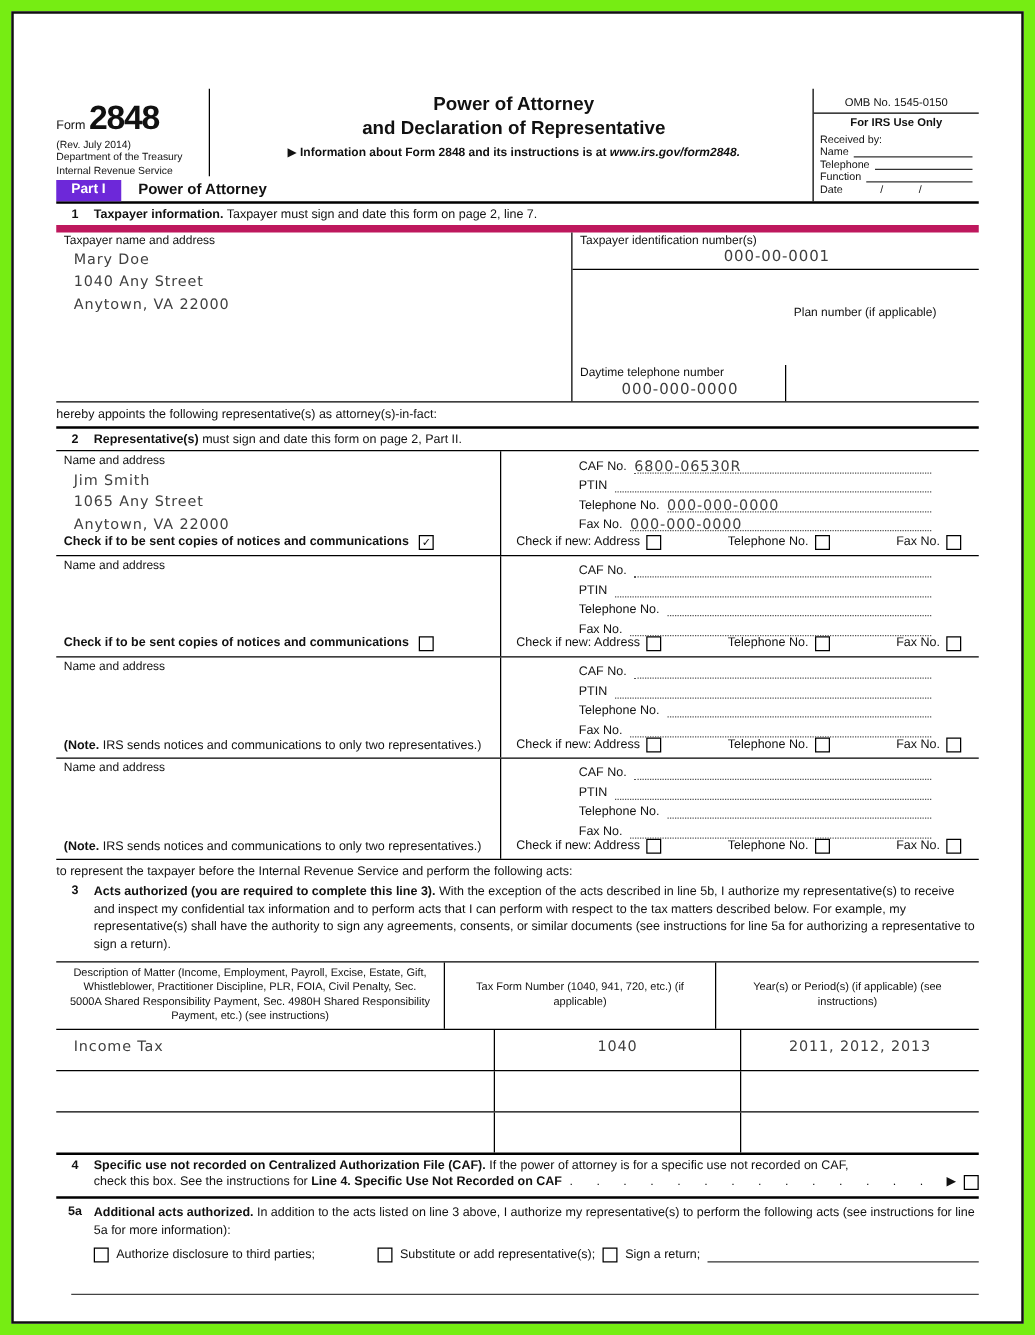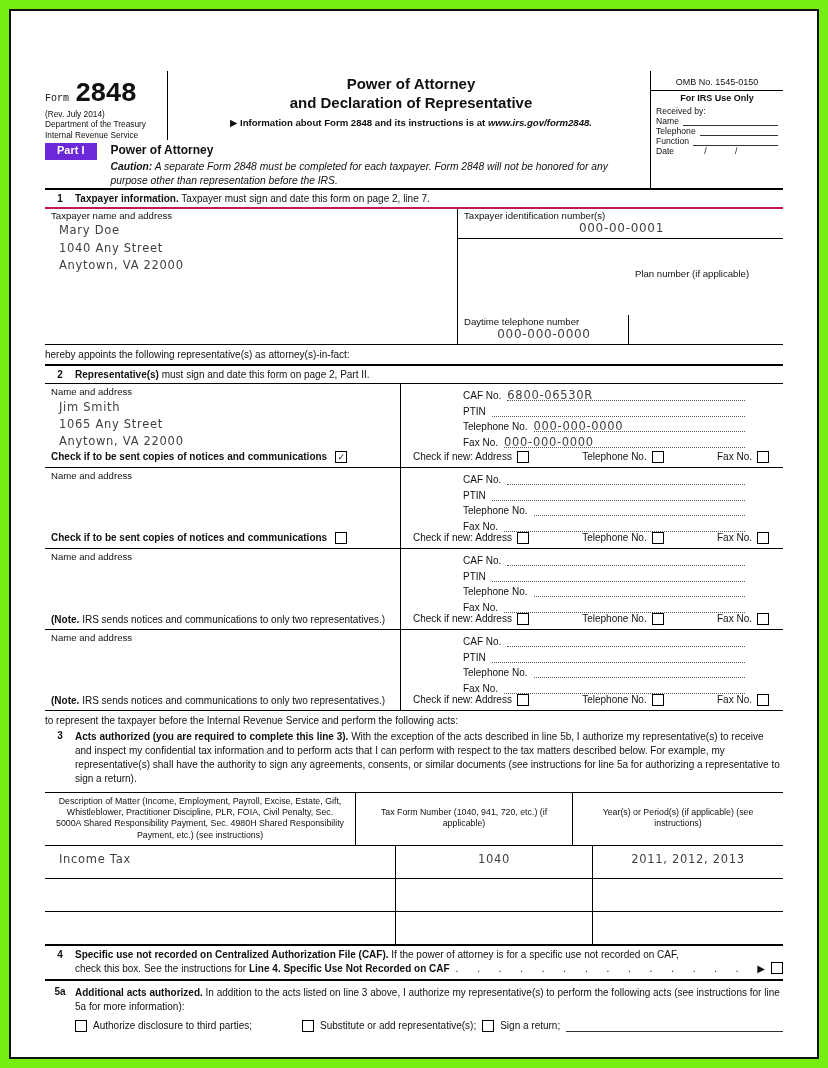--- a/index.html
+++ b/index.html
@@ -11,21 +11,21 @@
   .hand{font-family:"DejaVu Sans",sans-serif;color:#3f3f3f;letter-spacing:.7px;font-size:11.5px;}
   .cb{display:inline-block;width:10px;height:10px;border:1px solid #000;background:#fff;vertical-align:-1px;
       font-size:9px;line-height:10px;text-align:center;flex:none;}
   .fillline{border-bottom:1px solid #333;flex:1;height:11px;}
   .dotline{border-bottom:1px dotted #555;flex:1;height:12px;text-align:left;}
   
   .hdr{display:flex;border-bottom:2px solid #000;}
   .hdr-left{flex:1;}
   .hdr-top{display:flex;}
   .form-id{width:122px;flex:none;padding-top:8px;}
-  .form-word{font-size:10px;font-family:Liberation Mono, monospace;}
+  .form-word{font-size:10px;}
   .form-num{font-size:27px;font-weight:bold;letter-spacing:-1px;}
   .small{font-size:8.3px;line-height:1.25;}
   .title-block{flex:1;border-left:1.5px solid #000;padding:4px 6px 2px 10px;text-align:center;}
   .main-title{font-size:15px;font-weight:bold;line-height:1.25;}
   .info-line{font-size:9.6px;font-weight:bold;margin-top:4px;}
   .part1-row{display:flex;margin-top:3px;}
   .part-tab{background:#6d28d9;color:#fff;font-weight:bold;font-size:11px;padding:1px 12px 2px 12px;height:14px;flex:none;}
   .part-body{padding-left:14px;}
   .part-title{font-weight:bold;font-size:12px;}
   .caution{font-style:italic;font-size:10.3px;margin-top:3px;line-height:1.35;max-width:520px;}
@@ -34,21 +34,21 @@
   .irs-use{padding:2px 5px 0 5px;font-size:8.6px;}
   .irs-title{font-weight:bold;text-align:center;font-size:9px;margin-bottom:3px;}
   .iu-row{display:flex;align-items:flex-end;margin-top:0;gap:4px;}
   .iu-row .fillline{height:9px;}
   .slashes{word-spacing:26px;padding-left:26px;}
   
   .secline{display:flex;padding:3px 0 3px 0;}
   .secnum{width:30px;flex:none;text-align:center;font-weight:bold;}
   .sectext{flex:1;}
   
-  .tp-table{display:flex;border-top:2px solid #be185d;border-bottom:1px solid #000;}
+  .tp-table{display:flex;border-top:6px solid #be185d;border-bottom:1px solid #000;}
   .tp-left{flex:1;border-right:1px solid #000;padding:1px 4px 3px 6px;}
   .tp-right{width:325px;flex:none;display:flex;flex-direction:column;gap:28px;}
   .tin-cell{border-bottom:1px solid #000;padding:1px 4px 3px 6px;text-align:left;}
   .tin-val{text-align:center;font-size:12px;}
   .tp-bottom{display:flex;flex:1;}
   .phone-cell{width:160px;flex:none;border-right:1px solid #000;padding:1px 4px 3px 6px;margin-top:48px;}
   .plan-cell{flex:1;padding:1px 4px 3px 6px;}
   .lbl{font-size:9.6px;}
   .hand-lines{padding:1px 0 0 8px;line-height:1.55;}
   .hereby{padding:4px 0 4px 0;}
@@ -108,21 +108,20 @@
         </div>
         <div class="title-block">
           <div class="main-title"><span>Power of Attorney</span><br><span>and Declaration of Representative</span></div>
           <div class="info-line"><span>▶</span> <span>Information about Form 2848 and its instructions is at</span> <i><span>www.irs.gov/form2848.</span></i></div>
         </div>
       </div>
       <div class="part1-row">
         <span class="part-tab">Part I</span>
         <div class="part-body">
           <div class="part-title">Power of Attorney</div>
-          <div class="caution"><b><span>Caution:</span></b> <span>A separate Form 2848 must be completed for each taxpayer. Form 2848 will not be honored for any purpose other than representation before the IRS.</span></div>
         </div>
       </div>
     </div>
     <div class="hdr-right">
       <div class="omb">OMB No. 1545-0150</div>
       <div class="irs-use">
         <div class="irs-title">For IRS Use Only</div>
         <div>Received by:</div>
         <div class="iu-row">
               <span>Name</span>

